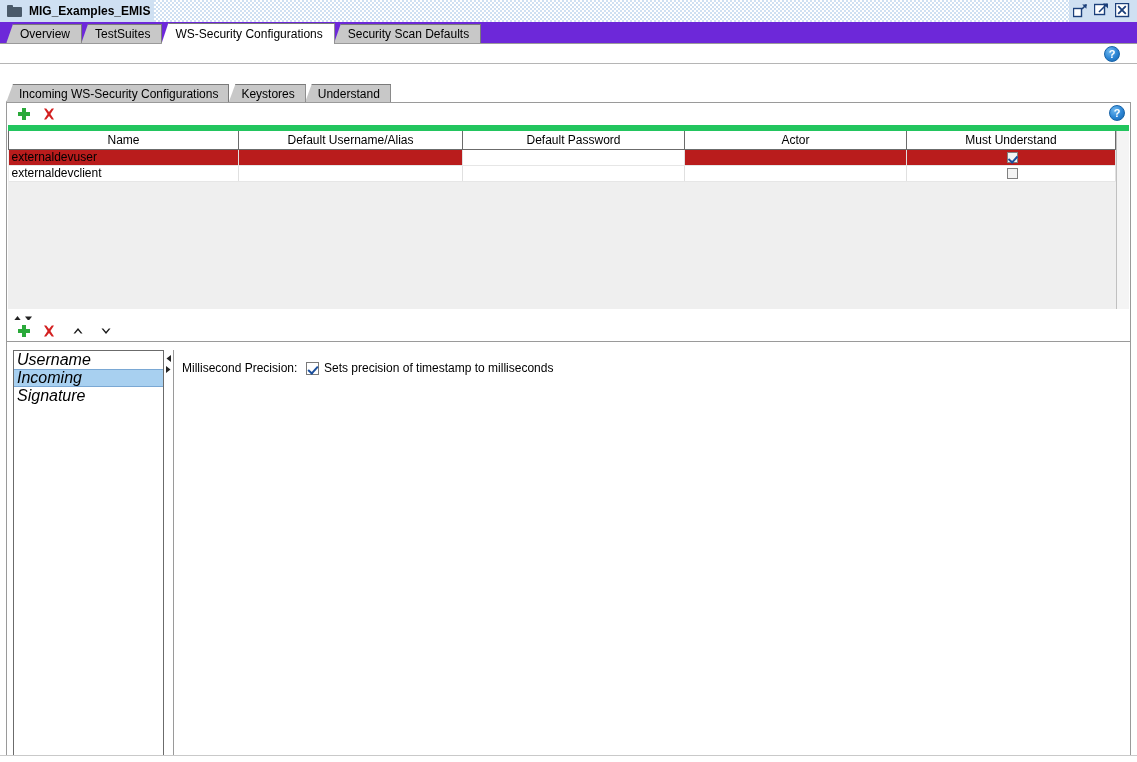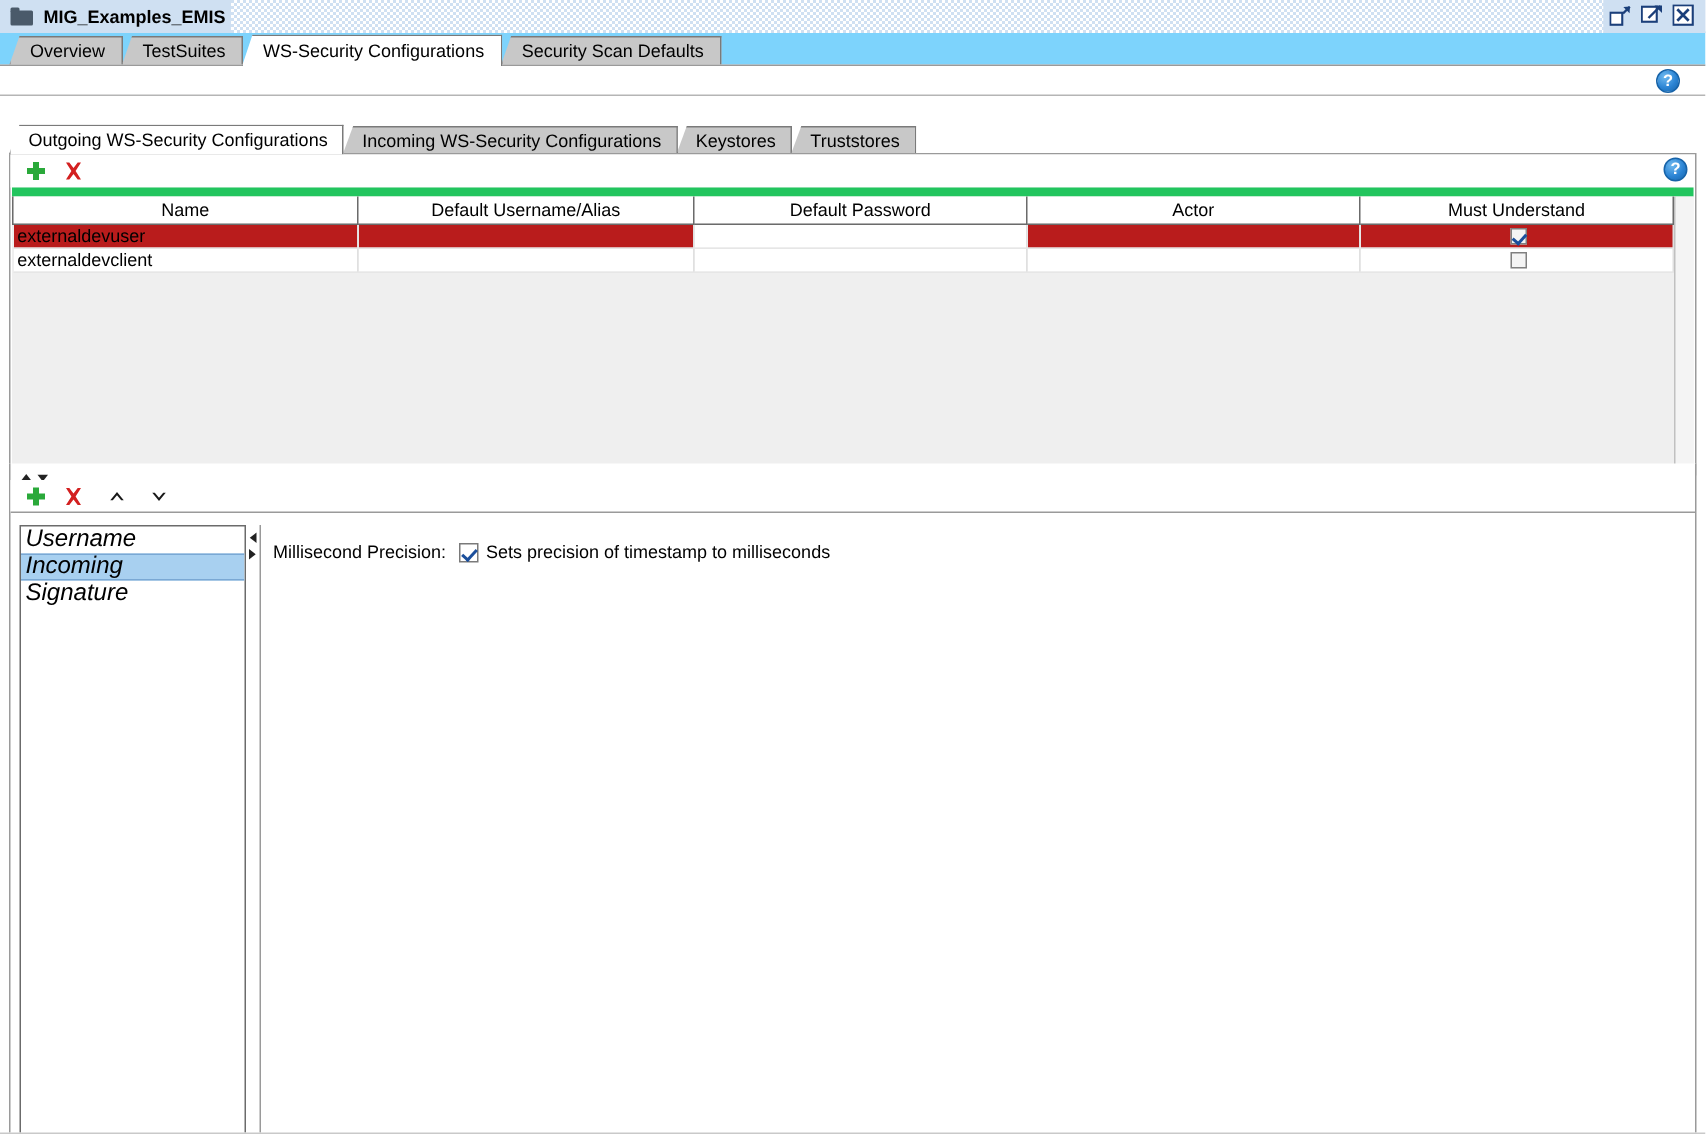--- a/index.html
+++ b/index.html
@@ -88,21 +88,21 @@
     position: relative;
     cursor: pointer;
   }
   .win-btn svg { display: block; }
 
   
   .tabstrip-outer {
     position: absolute;
     left: 0; top: 22px;
     width: 1137px; height: 22px;
-    background: #7dd3fc;
+    background: #6d28d9;
     display: flex;
     align-items: flex-end;
     padding-left: 6px;
     box-sizing: border-box;
   }
   .tab {
     height: 20px;
     line-height: 19px;
     padding: 0 11px 0 13px;
     font-size: 12px;
@@ -487,24 +487,23 @@
   <div class="tab">Security Scan Defaults</div>
 </div>
 
 <div class="content-panel">
 
   <div class="top-help-bar">
     <span class="help-icon help-top">?</span>
   </div>
 
   <div class="tabstrip-inner">
-    <div class="itab selected">Outgoing WS-Security Configurations</div>
     <div class="itab">Incoming WS-Security Configurations</div>
     <div class="itab">Keystores</div>
-    <div class="itab">Truststores</div>
+    <div class="itab">Understand</div>
   </div>
 
   <div class="inner-panel">
 
     <div class="table-toolbar">
       <span class="icon-btn">
         <svg width="16" height="16" viewBox="0 0 16 16">
           <rect x="6" y="2" width="4" height="12" fill="#2aa93a"></rect>
           <rect x="2" y="6" width="12" height="4" fill="#2aa93a"></rect>
         </svg>

